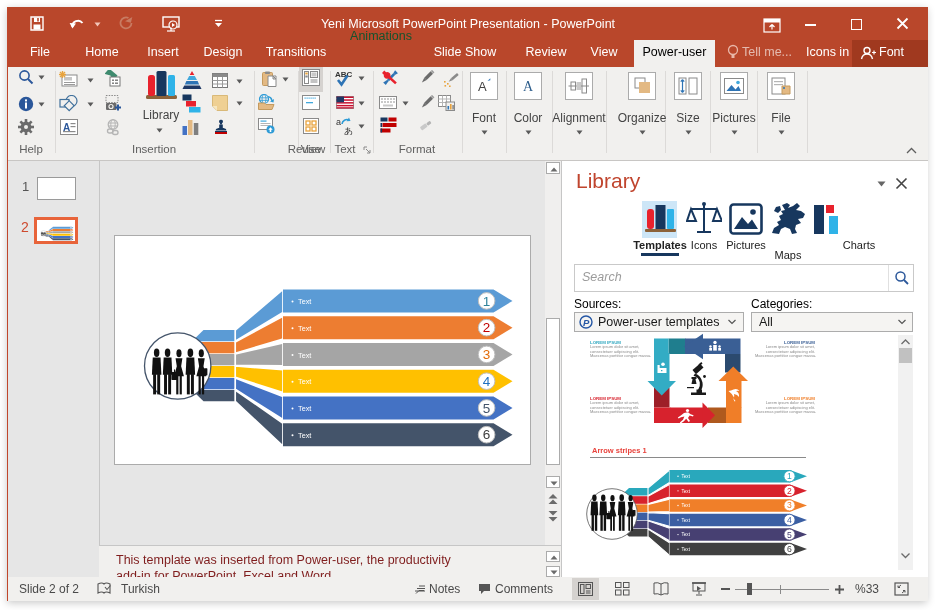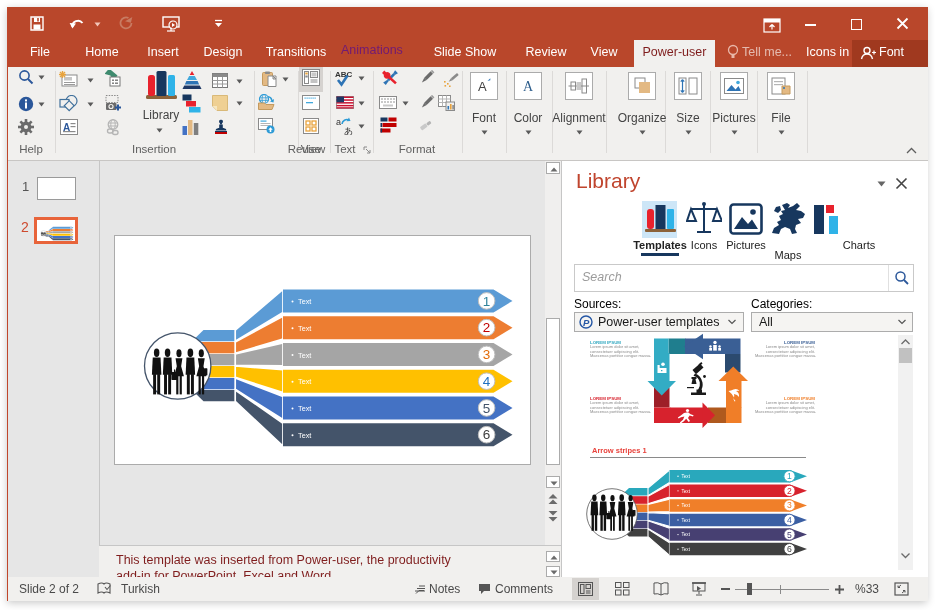--- a/index.html
+++ b/index.html
@@ -35,46 +35,47 @@
         <line x1="9" y1="11.5" x2="9" y2="15" stroke="#fff" stroke-width="1.2"></line>
         <line x1="5" y1="15" x2="13" y2="15" stroke="#fff" stroke-width="1.2"></line>
       </svg>
     </div>
     <div style="position:absolute;left:206px;top:12px;width:9px;height:9px;">
       <svg width="9" height="9" viewBox="0 0 9 9">
         <line x1="1" y1="1.5" x2="8" y2="1.5" stroke="#fff" stroke-width="1.3"></line>
         <polygon points="1,4 8,4 4.5,8" fill="#fff"></polygon>
       </svg>
     </div>
+    <div style="position:absolute;left:0px;top:10px;width:920px;height:16px;text-align:center;color:#fff;font-size:12.5px;">Yeni Microsoft PowerPoint Presentation - PowerPoint</div>
     <div style="position:absolute;left:755px;top:11px;width:18px;height:15px;">
       <svg width="18" height="15" viewBox="0 0 18 15">
         <rect x="1" y="1" width="16" height="13" fill="none" stroke="#fff" stroke-width="1.2"></rect>
         <rect x="1" y="1" width="16" height="3.5" fill="#fff"></rect>
         <path d="M9 11.5 v-5 M9 6.5 l-2.5 2.5 M9 6.5 l2.5 2.5" stroke="#fff" fill="none" stroke-width="1.2"></path>
       </svg>
     </div>
     <div style="position:absolute;left:797px;top:17px;width:11px;height:2px;background:#fff;"></div>
     <div style="position:absolute;left:843px;top:12px;width:11px;height:11px;border:1.6px solid #fff;"></div>
     <div style="position:absolute;left:888px;top:10px;width:13px;height:13px;">
       <svg width="13" height="13" viewBox="0 0 13 13">
         <path d="M1.5 1.5 L11.5 11.5 M11.5 1.5 L1.5 11.5" stroke="#fff" stroke-width="1.8"></path>
       </svg>
     </div>
     <div style="position:absolute;left:0px;top:33px;width:920px;height:27px;background:#B9472B;"></div>
     <div style="position:absolute;left:-8px;top:38px;width:80px;height:18px;text-align:center;color:#fff;font-size:12.5px;">File</div>
     <div style="position:absolute;left:54px;top:38px;width:80px;height:18px;text-align:center;color:#fff;font-size:12.5px;">Home</div>
     <div style="position:absolute;left:115px;top:38px;width:80px;height:18px;text-align:center;color:#fff;font-size:12.5px;">Insert</div>
     <div style="position:absolute;left:175px;top:38px;width:80px;height:18px;text-align:center;color:#fff;font-size:12.5px;">Design</div>
     <div style="position:absolute;left:248px;top:38px;width:80px;height:18px;text-align:center;color:#fff;font-size:12.5px;">Transitions</div>
-    <div style="position:absolute;left:333px;top:36px;width:80px;height:18px;text-align:left;color:#701a75;font-size:12.5px;">Animations</div>
+    <div style="position:absolute;left:333px;top:22px;width:80px;height:18px;text-align:center;color:#14532d;font-size:12.5px;">Animations</div>
     <div style="position:absolute;left:417px;top:38px;width:80px;height:18px;text-align:center;color:#fff;font-size:12.5px;">Slide Show</div>
     <div style="position:absolute;left:498px;top:38px;width:80px;height:18px;text-align:center;color:#fff;font-size:12.5px;">Review</div>
     <div style="position:absolute;left:556px;top:38px;width:80px;height:18px;text-align:center;color:#fff;font-size:12.5px;">View</div>
     <div style="position:absolute;left:626px;top:33px;width:81px;height:27px;background:#F1F0EE;"></div>
-    <div style="position:absolute;left:626px;top:38px;width:81px;height:18px;text-align:center;color:#7f1d1d;font-size:12.5px;">Power-user</div>
+    <div style="position:absolute;left:626px;top:38px;width:81px;height:18px;text-align:center;color:#000000;font-size:12.5px;">Power-user</div>
     <div style="position:absolute;left:719px;top:37px;width:12px;height:17px;">
       <svg width="12" height="17" viewBox="0 0 12 17">
         <circle cx="6" cy="6" r="4.5" fill="none" stroke="#E8B7A8" stroke-width="1.3"></circle>
         <rect x="4.5" y="10.5" width="3" height="3.5" fill="#E8B7A8"></rect>
       </svg>
     </div>
     <div style="position:absolute;left:734px;top:38px;width:60px;height:18px;color:rgba(255,255,255,0.62);font-size:12.5px;">Tell me...</div>
     <div style="position:absolute;left:798px;top:38px;width:50px;height:18px;color:#fff;font-size:12.5px;">Icons in</div>
     <div style="position:absolute;left:844px;top:33px;width:76px;height:27px;background:#A0391F;"></div>
     <div style="position:absolute;left:852px;top:38px;width:17px;height:17px;">

